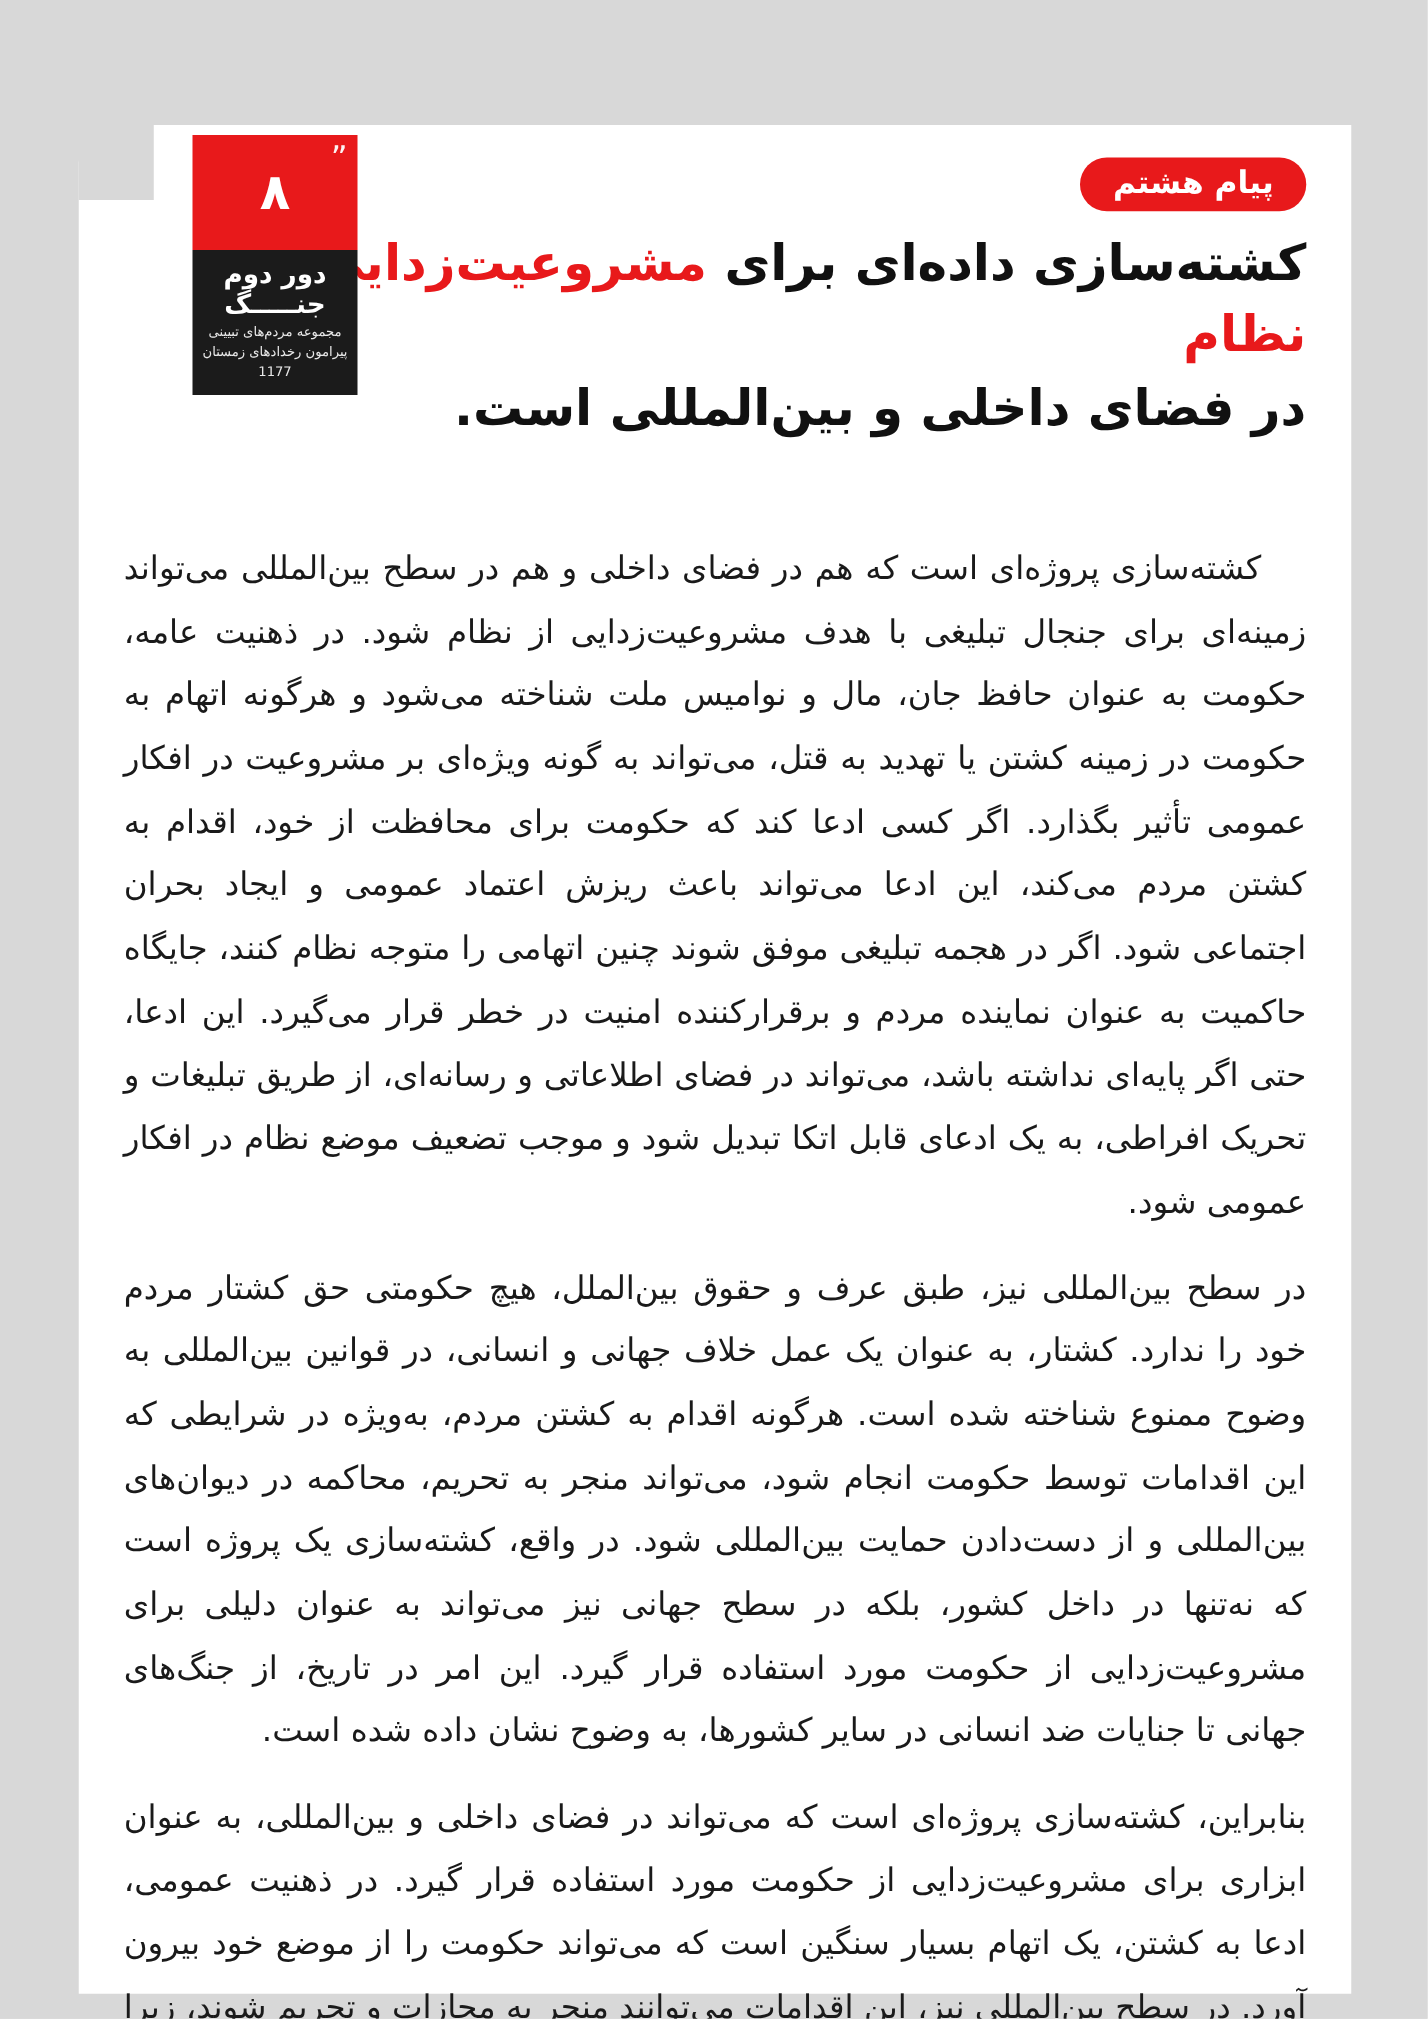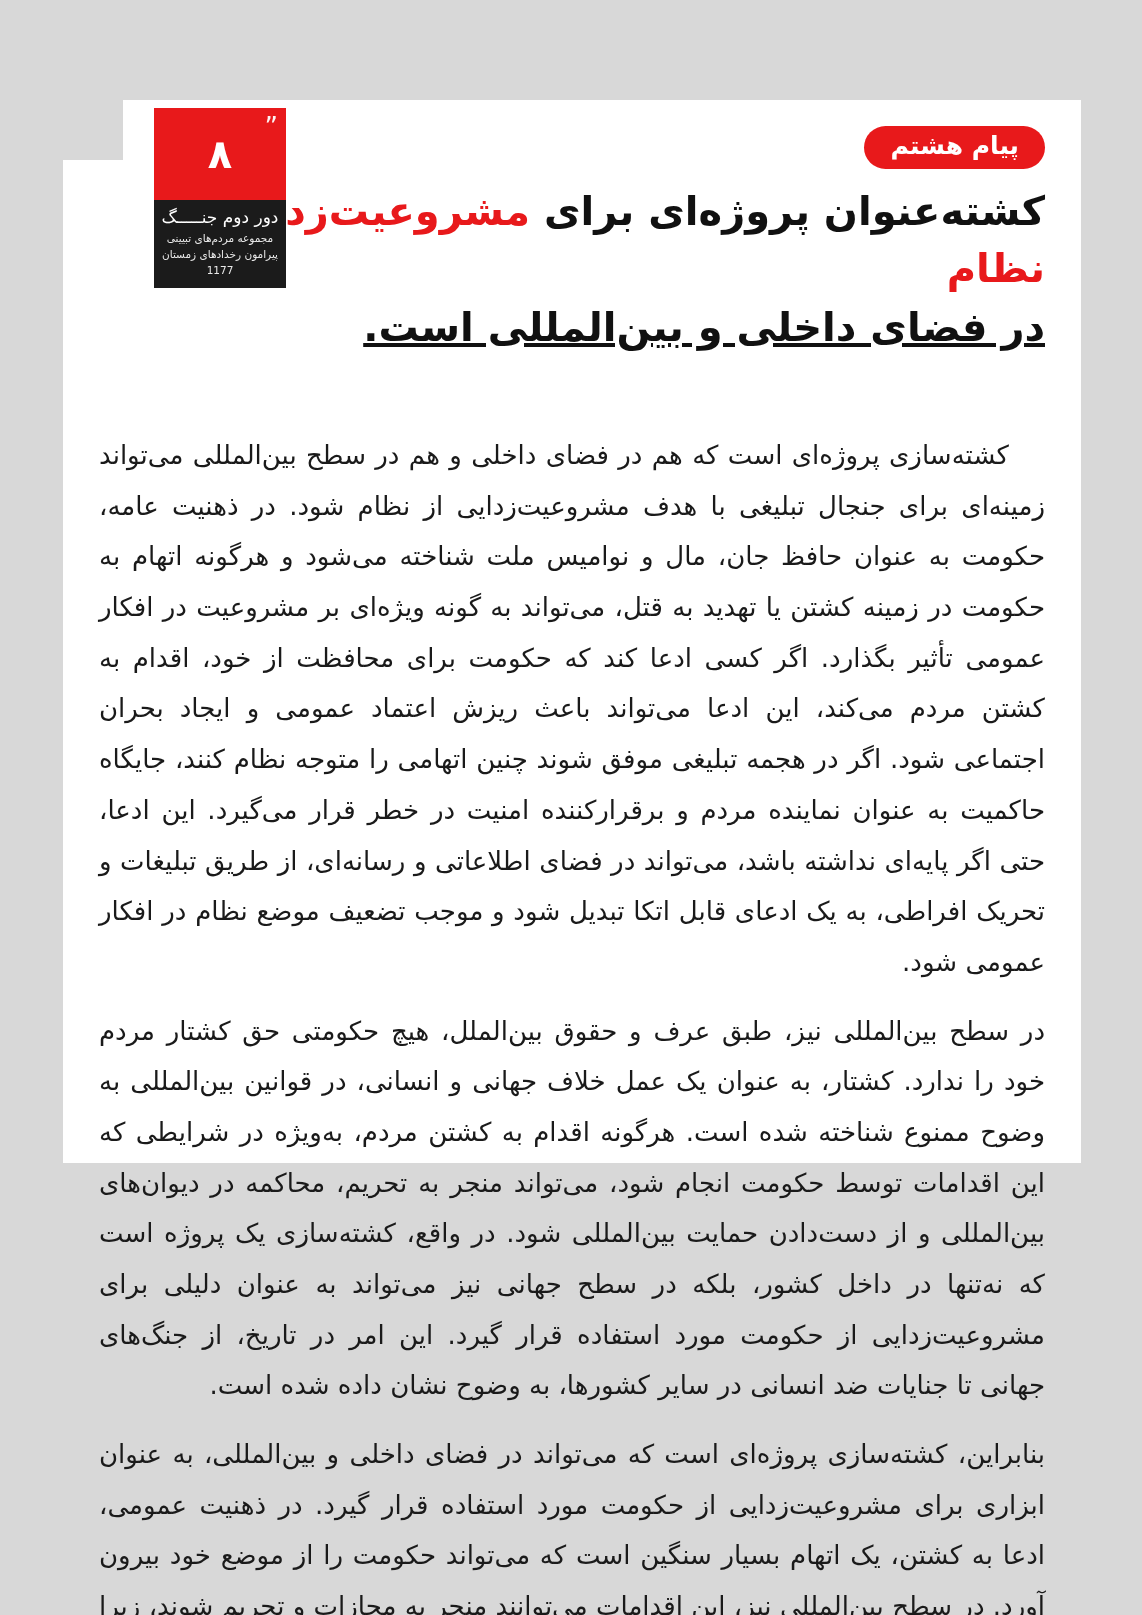--- a/index.html
+++ b/index.html
@@ -19,21 +19,21 @@
     height: 1615px;
     overflow: hidden;
   }
 
   
   .card {
     position: absolute;
     left: 63px;
     top: 100px;
     width: 1018px;
-    height: 1063px;
+    height: 1495px;
     background: #ffffff;
     border-top-left-radius: 30px;
     border-top-right-radius: 0px;
     box-shadow: 0 0 0 rgba(0,0,0,0);
   }
   .card::after{
     content:"";
     position:absolute;
     left:0; top:0; width:60px; height:60px;
     background:#d8d8d8;
@@ -75,22 +75,22 @@
   }
   .badge-dark {
     width: 132px;
     background: #1b1b1b;
     padding: 7px 6px 10px 6px;
     box-sizing: border-box;
     text-align: center;
   }
   .badge-dark .round {
     color: #ffffff;
-    font-size: 17px;
-    font-weight: normal;
+    font-size: 21px;
+    font-weight: bold;
     letter-spacing: 1px;
     display: block;
     margin-bottom: 4px;
   }
   .badge-dark .sub1,
   .badge-dark .sub2 {
     color: #e9e9e9;
     font-size: 10.5px;
     display: block;
     line-height: 1.5;
@@ -123,21 +123,20 @@
     color: #111111;
     line-height: 1.42;
     text-align: right;
     letter-spacing: -0.2px;
   }
   .title .red {
     color: #e8191b;
   }
   .title-line2 {
     margin-top: 2px;
-    text-decoration: underline;
   }
 
   
   .body-text {
     position: absolute;
     left: 36px;
     top: 330px;
     width: 946px;
     text-align: justify;
     color: #1a1a1a;
@@ -156,21 +155,21 @@
 </head>
 <body>
 
 <div class="page">
 
   <div class="card">
 
     <div class="header">
       <div class="pill">پیام هشتم</div>
       <div class="title">
-        <span>کشته‌عنوان پروژه‌ای برای </span><span class="red">مشروعیت‌زدایی از نظام</span>
+        <span>کشته‌سازی داده‌ای برای </span><span class="red">مشروعیت‌زدایی از نظام</span>
         <div class="title-line2">در فضای داخلی و بین‌المللی است.</div>
       </div>
     </div>
 
     <div class="body-text">
       <p>کشته‌سازی پروژه‌ای است که هم در فضای داخلی و هم در سطح بین‌المللی می‌تواند زمینه‌ای برای جنجال تبلیغی با هدف مشروعیت‌زدایی از نظام شود. در ذهنیت عامه، حکومت به عنوان حافظ جان، مال و نوامیس ملت شناخته می‌شود و هرگونه اتهام به حکومت در زمینه کشتن یا تهدید به قتل، می‌تواند به گونه ویژه‌ای بر مشروعیت در افکار عمومی تأثیر بگذارد. اگر کسی ادعا کند که حکومت برای محافظت از خود، اقدام به کشتن مردم می‌کند، این ادعا می‌تواند باعث ریزش اعتماد عمومی و ایجاد بحران اجتماعی شود. اگر در هجمه تبلیغی موفق شوند چنین اتهامی را متوجه نظام کنند، جایگاه حاکمیت به عنوان نماینده مردم و برقرارکننده امنیت در خطر قرار می‌گیرد. این ادعا، حتی اگر پایه‌ای نداشته باشد، می‌تواند در فضای اطلاعاتی و رسانه‌ای، از طریق تبلیغات و تحریک افراطی، به یک ادعای قابل اتکا تبدیل شود و موجب تضعیف موضع نظام در افکار عمومی شود.</p>
       <p>در سطح بین‌المللی نیز، طبق عرف و حقوق بین‌الملل، هیچ حکومتی حق کشتار مردم خود را ندارد. کشتار، به عنوان یک عمل خلاف جهانی و انسانی، در قوانین بین‌المللی به وضوح ممنوع شناخته شده است. هرگونه اقدام به کشتن مردم، به‌ویژه در شرایطی که این اقدامات توسط حکومت انجام شود، می‌تواند منجر به تحریم، محاکمه در دیوان‌های بین‌المللی و از دست‌دادن حمایت بین‌المللی شود. در واقع، کشته‌سازی یک پروژه است که نه‌تنها در داخل کشور، بلکه در سطح جهانی نیز می‌تواند به عنوان دلیلی برای مشروعیت‌زدایی از حکومت مورد استفاده قرار گیرد. این امر در تاریخ، از جنگ‌های جهانی تا جنایات ضد انسانی در سایر کشورها، به وضوح نشان داده شده است.</p>
       <p>بنابراین، کشته‌سازی پروژه‌ای است که می‌تواند در فضای داخلی و بین‌المللی، به عنوان ابزاری برای مشروعیت‌زدایی از حکومت مورد استفاده قرار گیرد. در ذهنیت عمومی، ادعا به کشتن، یک اتهام بسیار سنگین است که می‌تواند حکومت را از موضع خود بیرون آورد. در سطح بین‌المللی نیز، این اقدامات می‌توانند منجر به مجازات و تحریم شوند، زیرا بر اساس قوانین جهانی، کشته‌سازی یک جنایت علیه بشریت است. این پروژه، با ترکیب تبلیغات داخلی و فشار بین‌المللی، می‌تواند یک ابزار قدرتمند برای تغییر سیاسی و ایجاد بحران در یک کشور باشد. در نتیجه، این امر نشان می‌دهد که کشته‌سازی یک ابزار استراتژیک در دست دشمن با هدف مشروعیت‌زدایی از حکومت است.</p>
     </div>
 

